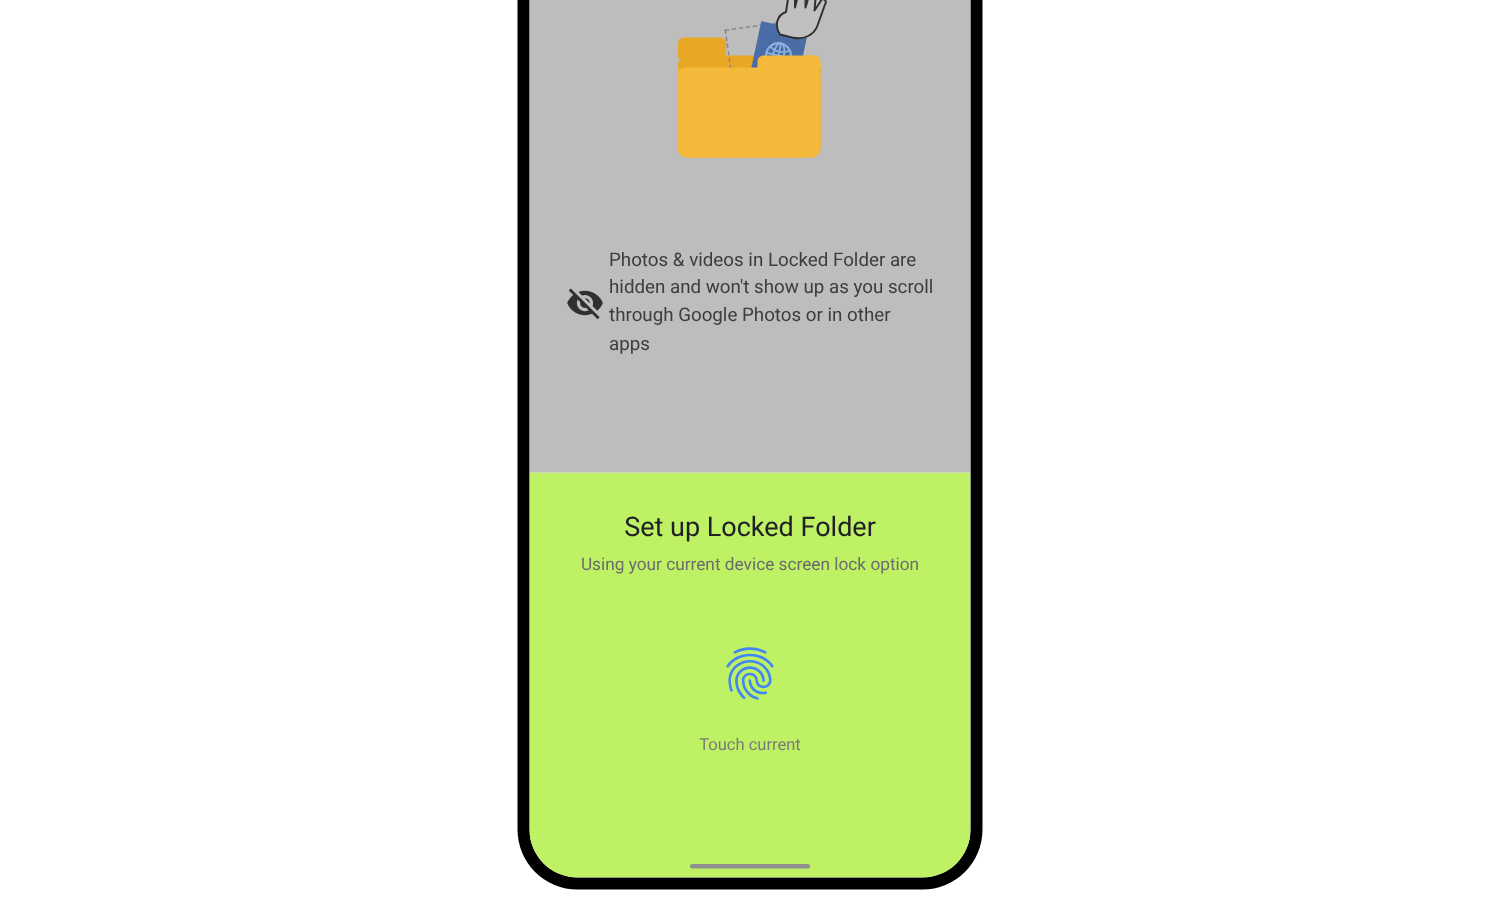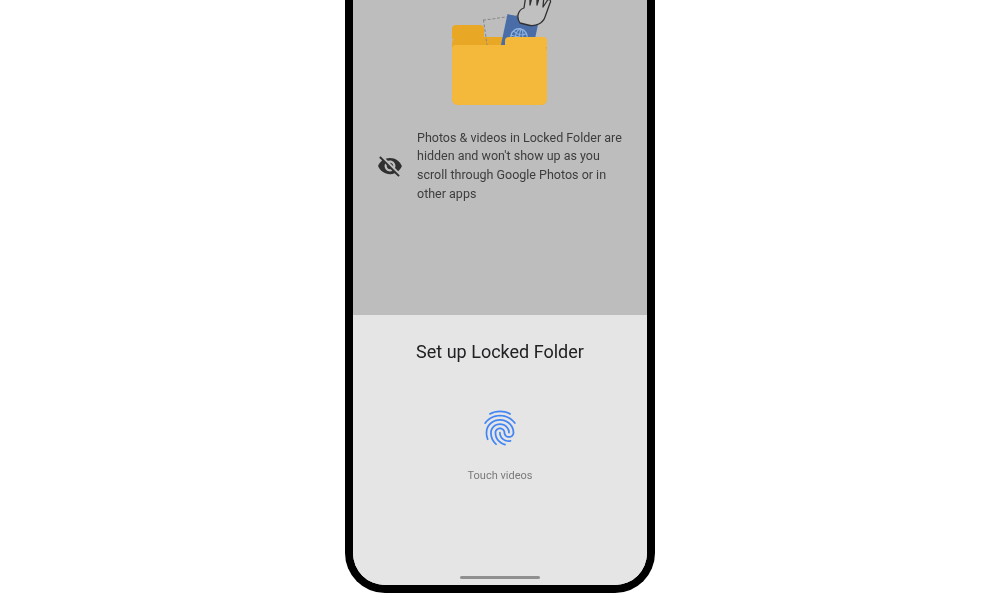--- a/index.html
+++ b/index.html
@@ -135,42 +135,42 @@
       font-size: 19px;
       font-weight: 400;
       color: #262626;
       margin-top: 22px;
       text-align: center;
     }
     
     .info-row {
       display: flex;
       align-items: center;
-      gap: 14px;
-      margin-top: 16px;
+      gap: 3px;
+      margin-top: 52px;
       padding: 0 4px;
     }
     
     .visibility-icon {
       flex-shrink: 0;
       width: 26px;
       height: 26px;
       display: flex;
       align-items: center;
       justify-content: center;
     }
     
     .info-text {
       font-size: 12.5px;
       color: #3d3d3d;
       line-height: 1.5;
     }
     
     .bottom-sheet {
-      background: #e5e5e5;
+      background: #bef264;
       padding: 26px 20px 20px 20px;
       display: flex;
       flex-direction: column;
       align-items: center;
       min-height: 270px;
     }
     
     .sheet-title {
       font-size: 18px;
       font-weight: 400;
@@ -237,25 +237,26 @@
           <svg width="26" height="26" viewBox="0 0 24 24">
             <path fill="#303030" d="M12 7c2.76 0 5 2.24 5 5 0 .65-.13 1.26-.36 1.83l2.92 2.92c1.51-1.26 2.7-2.89 3.43-4.75-1.73-4.39-6-7.5-11-7.5-1.4 0-2.74.25-3.98.7l2.16 2.16C10.74 7.13 11.35 7 12 7zM2 4.27l2.28 2.28.46.46C3.08 8.3 1.78 10.02 1 12c1.73 4.39 6 7.5 11 7.5 1.55 0 3.03-.3 4.38-.84l.42.42L19.73 22 21 20.73 3.27 3 2 4.27zM7.53 9.8l1.55 1.55c-.05.21-.08.43-.08.65 0 1.66 1.34 3 3 3 .22 0 .44-.03.65-.08l1.55 1.55c-.67.33-1.41.53-2.2.53-2.76 0-5-2.24-5-5 0-.79.2-1.53.53-2.2zm4.31-.78l3.15 3.15.02-.16c0-1.66-1.34-3-3-3l-.17.01z"></path>
           </svg>
         </div>
         <div class="info-text">Photos &amp; videos in Locked Folder are hidden and won't show up as you scroll through Google Photos or in other apps</div>
       </div>
     </div>
 
     <div class="bottom-sheet">
       <div class="sheet-title">Set up Locked Folder</div>
+      <div class="sheet-subtitle">Using your current device screen lock option</div>
 
       <div class="fingerprint">
         <svg width="42" height="42" viewBox="0 0 24 24">
           <path fill="#4285f4" d="M17.81 4.47c-.08 0-.16-.02-.23-.06C15.66 3.42 14 3 12.01 3c-1.98 0-3.86.47-5.57 1.41-.24.13-.54.04-.68-.2-.13-.24-.04-.55.2-.68C7.82 2.52 9.86 2 12.01 2c2.13 0 3.99.47 6.03 1.52.25.13.34.43.21.67-.09.18-.26.28-.44.28zM3.5 9.72c-.1 0-.2-.03-.29-.09-.23-.16-.28-.47-.12-.7.99-1.4 2.25-2.5 3.75-3.27C9.98 4.04 14 4.03 17.15 5.65c1.5.77 2.76 1.86 3.75 3.25.16.22.11.54-.12.7-.23.16-.54.11-.7-.12-.9-1.26-2.04-2.25-3.39-2.94-2.87-1.47-6.54-1.47-9.4.01-1.36.7-2.5 1.7-3.4 2.96-.08.14-.23.21-.39.21zm6.25 12.07c-.13 0-.26-.05-.35-.15-.87-.87-1.34-1.43-2.01-2.64-.69-1.23-1.05-2.73-1.05-4.34 0-2.97 2.54-5.39 5.66-5.39s5.66 2.42 5.66 5.39c0 .28-.22.5-.5.5s-.5-.22-.5-.5c0-2.42-2.09-4.39-4.66-4.39-2.57 0-4.66 1.97-4.66 4.39 0 1.44.32 2.77.93 3.85.64 1.15 1.08 1.64 1.85 2.42.19.2.19.51 0 .71-.11.1-.24.15-.37.15zm7.17-1.85c-1.19 0-2.24-.3-3.1-.89-1.49-1.01-2.38-2.65-2.38-4.39 0-.28.22-.5.5-.5s.5.22.5.5c0 1.41.72 2.74 1.94 3.56.71.48 1.54.71 2.54.71.24 0 .64-.03 1.04-.1.27-.05.53.13.58.41.05.27-.13.53-.41.58-.57.11-1.07.12-1.21.12zM14.91 22c-.04 0-.09-.01-.13-.02-1.59-.44-2.63-1.03-3.72-2.1-1.4-1.39-2.17-3.24-2.17-5.22 0-1.62 1.38-2.94 3.08-2.94 1.7 0 3.08 1.32 3.08 2.94 0 1.07.93 1.94 2.08 1.94s2.08-.87 2.08-1.94c0-3.77-3.25-6.83-7.25-6.83-2.84 0-5.44 1.58-6.61 4.03-.39.81-.59 1.76-.59 2.8 0 .78.07 2.01.67 3.61.1.26-.03.55-.29.64-.26.1-.55-.04-.64-.29-.49-1.31-.73-2.61-.73-3.96 0-1.2.23-2.29.68-3.24 1.33-2.79 4.28-4.6 7.51-4.6 4.55 0 8.25 3.51 8.25 7.83 0 1.62-1.38 2.94-3.08 2.94s-3.08-1.32-3.08-2.94c0-1.07-.93-1.94-2.08-1.94s-2.08.87-2.08 1.94c0 1.71.66 3.31 1.87 4.51.95.94 1.86 1.46 3.27 1.85.27.07.42.35.35.61-.05.23-.26.38-.48.38z"></path>
         </svg>
       </div>
 
-      <div class="touch-label">Touch videos</div>
+      <div class="touch-label">Touch current</div>
     </div>
 
     <div class="nav-indicator"></div>
   </div>
 </div>
 
 </body></html>

